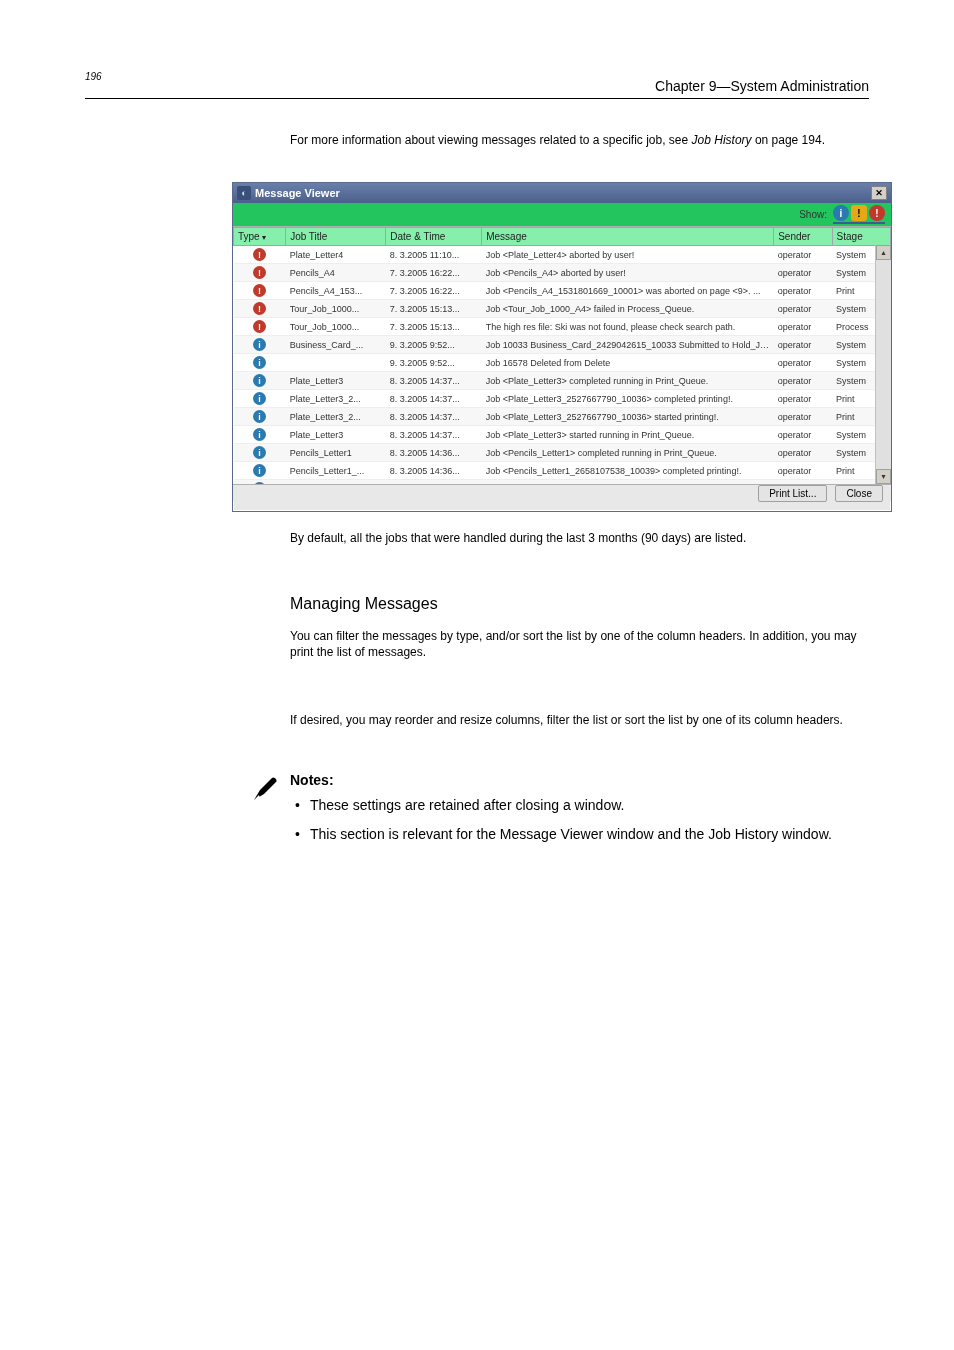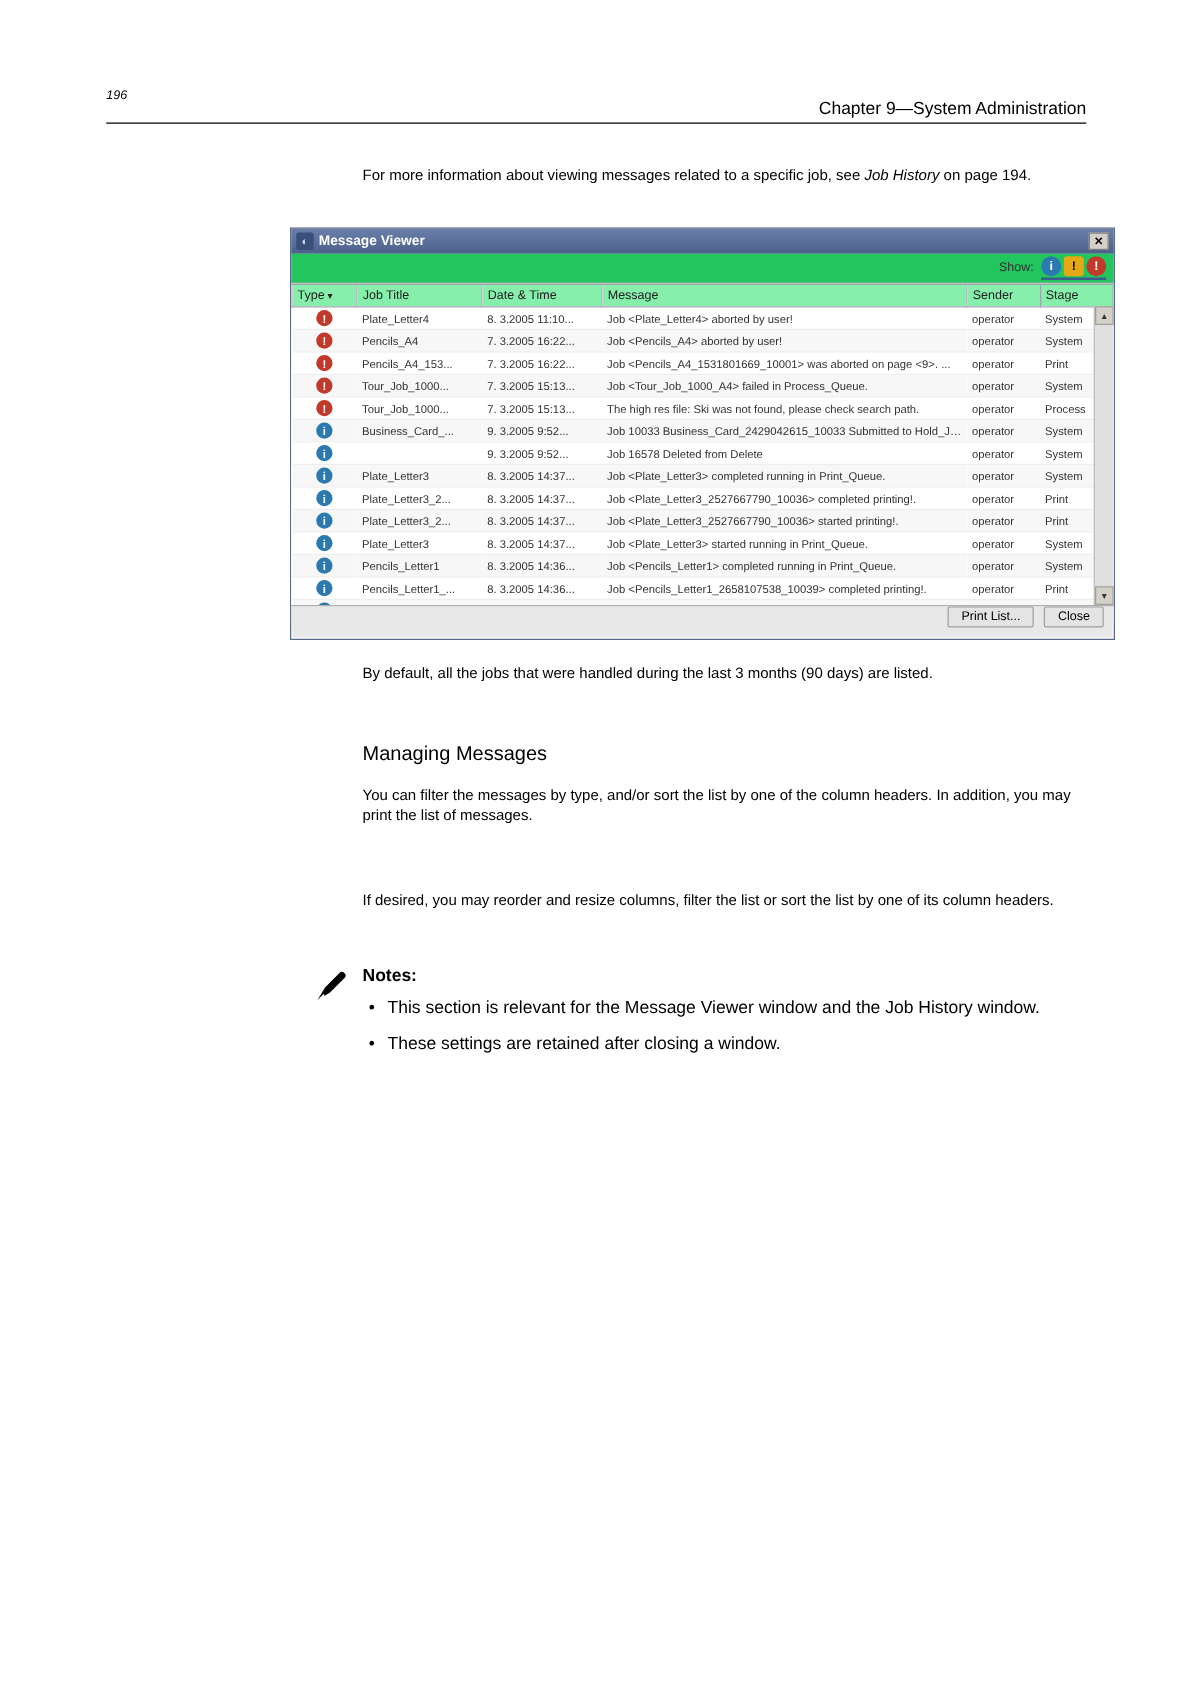--- a/index.html
+++ b/index.html
@@ -344,16 +344,16 @@
 <div class="pen-icon">
   <svg width="32" height="32" viewBox="0 0 32 32">
     <path d="M4 28 L10 18 L22 6 C24 4 28 8 26 10 L14 22 L4 28 Z" fill="#000"></path>
     <path d="M4 28 L9 23 L10 26 Z" fill="#fff"></path>
   </svg>
 </div>
 
 <div class="notes-block">
   <div class="notes-title">Notes:</div>
   <ul>
+    <li>These settings are retained after closing a window.</li>
     <li>This section is relevant for the Message Viewer window and the Job History window.</li>
-    <li>These settings are retained after closing a window.</li>
   </ul>
 </div>
 
 </body></html>

